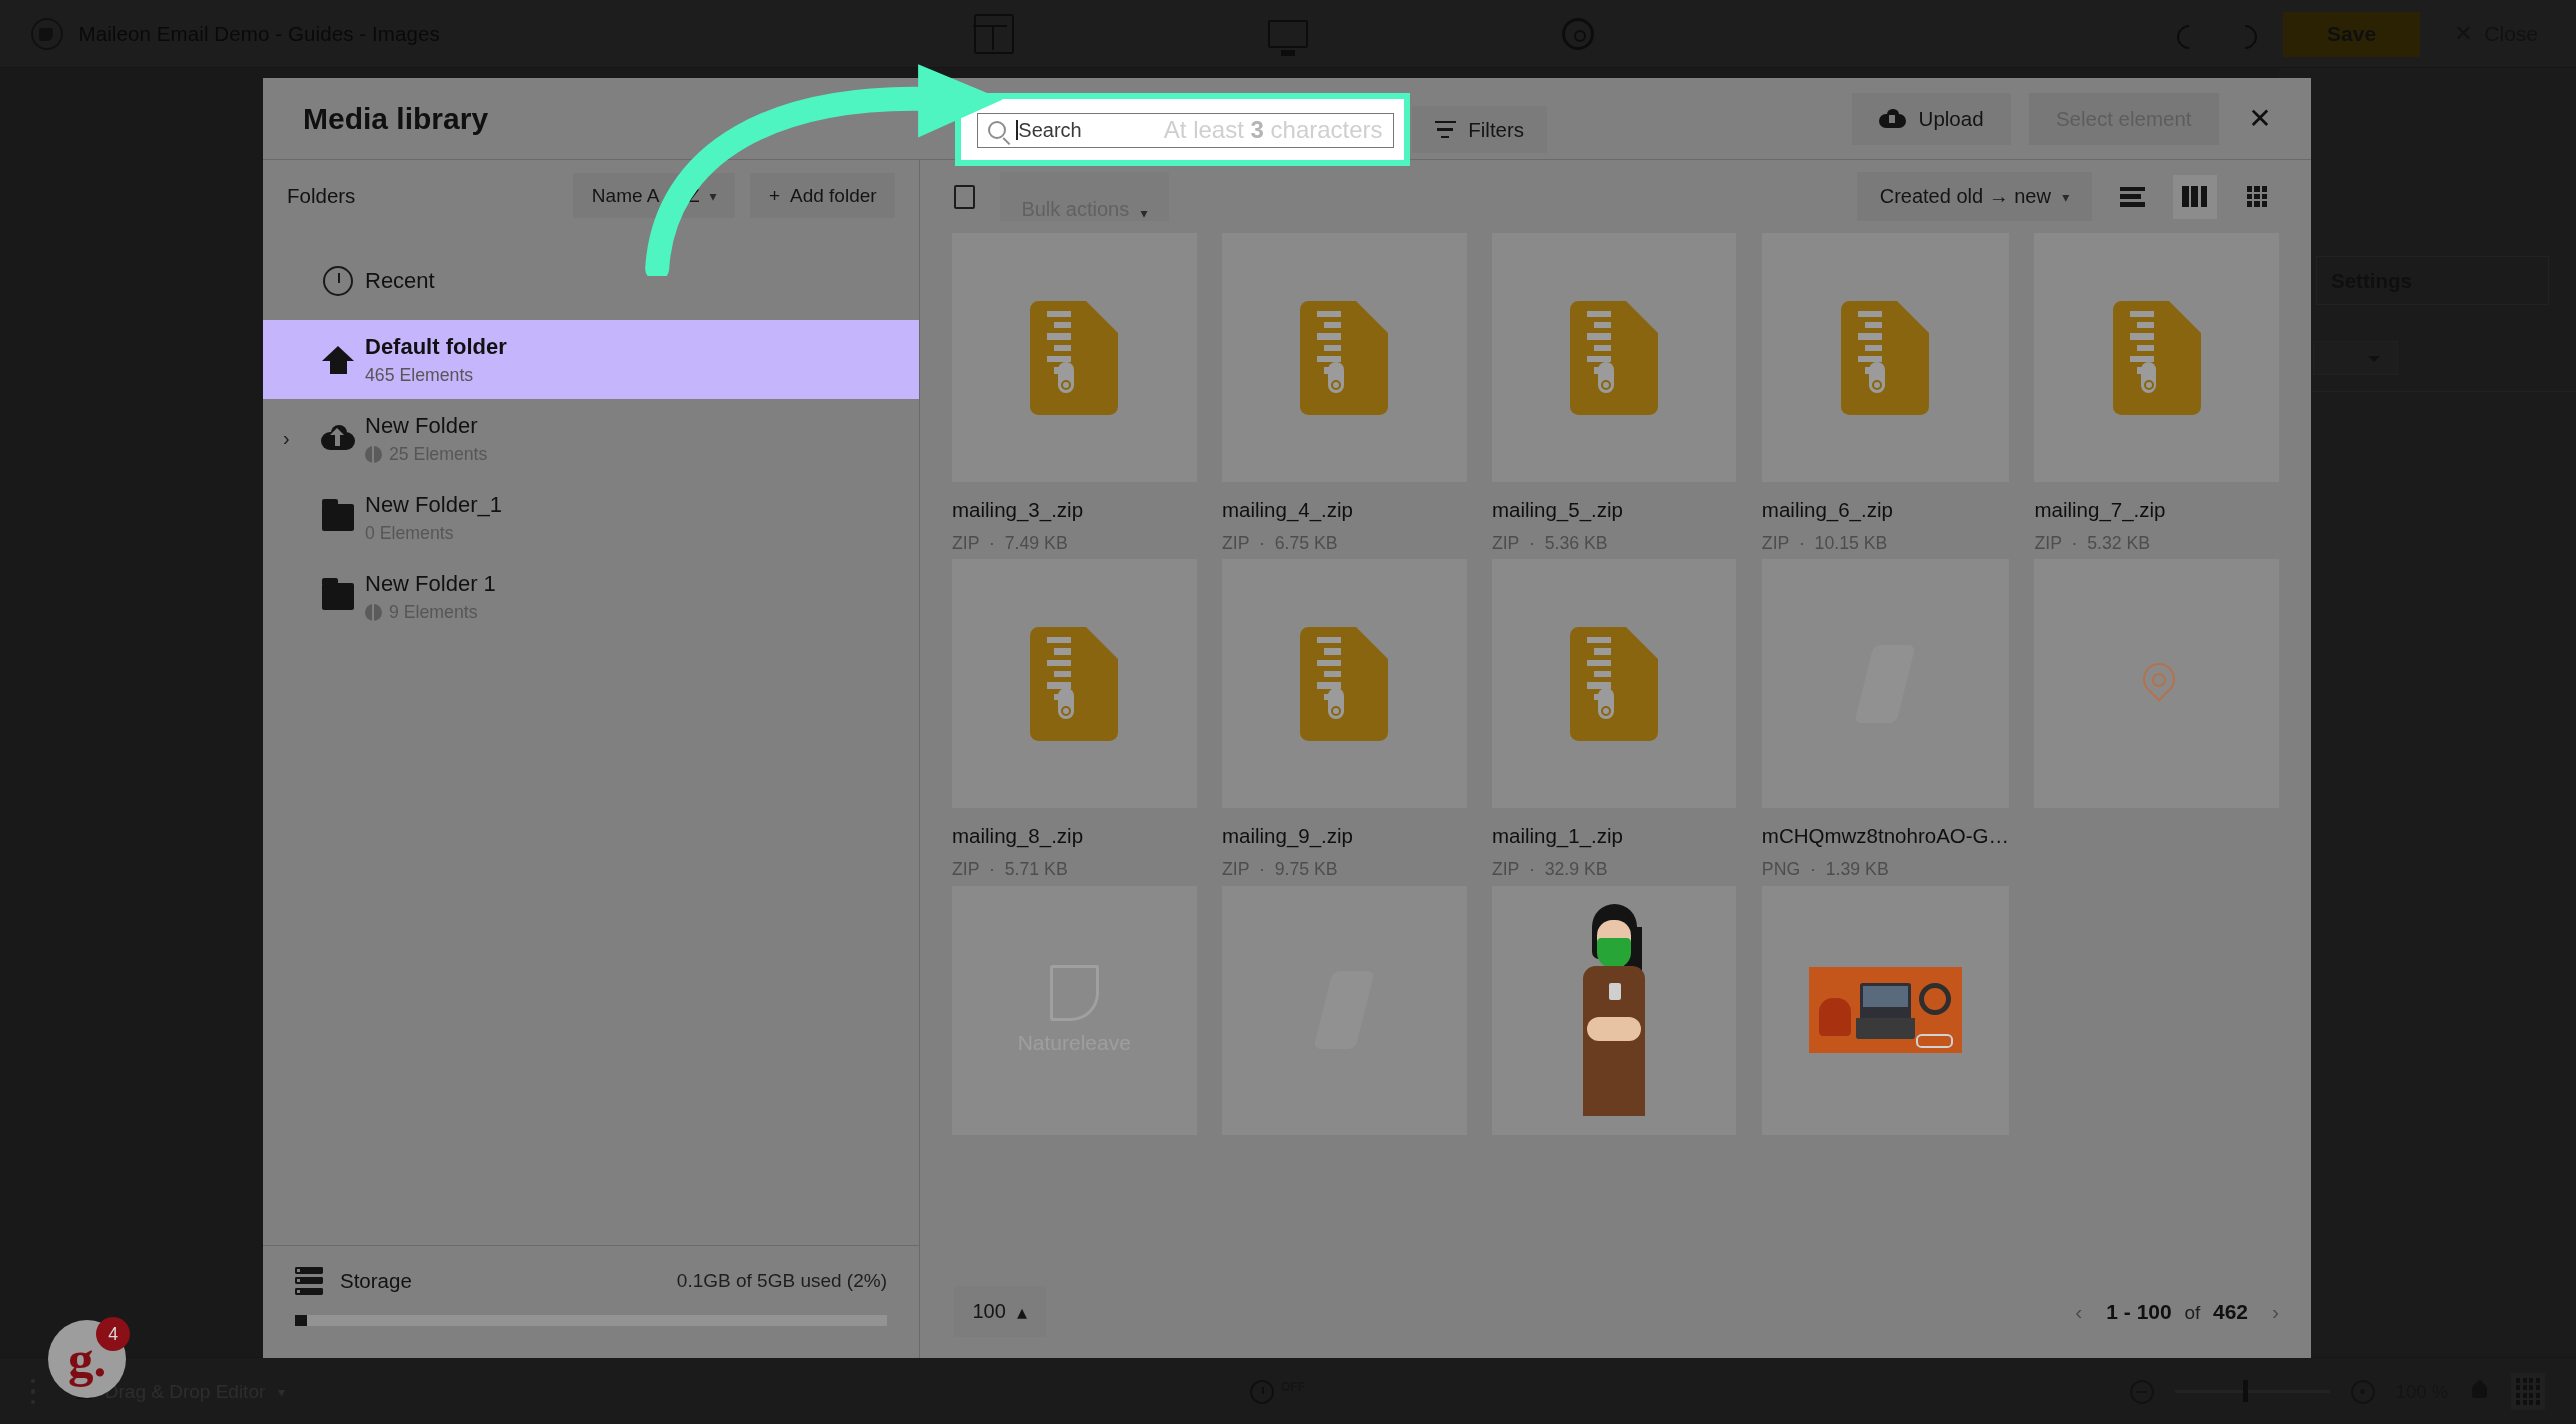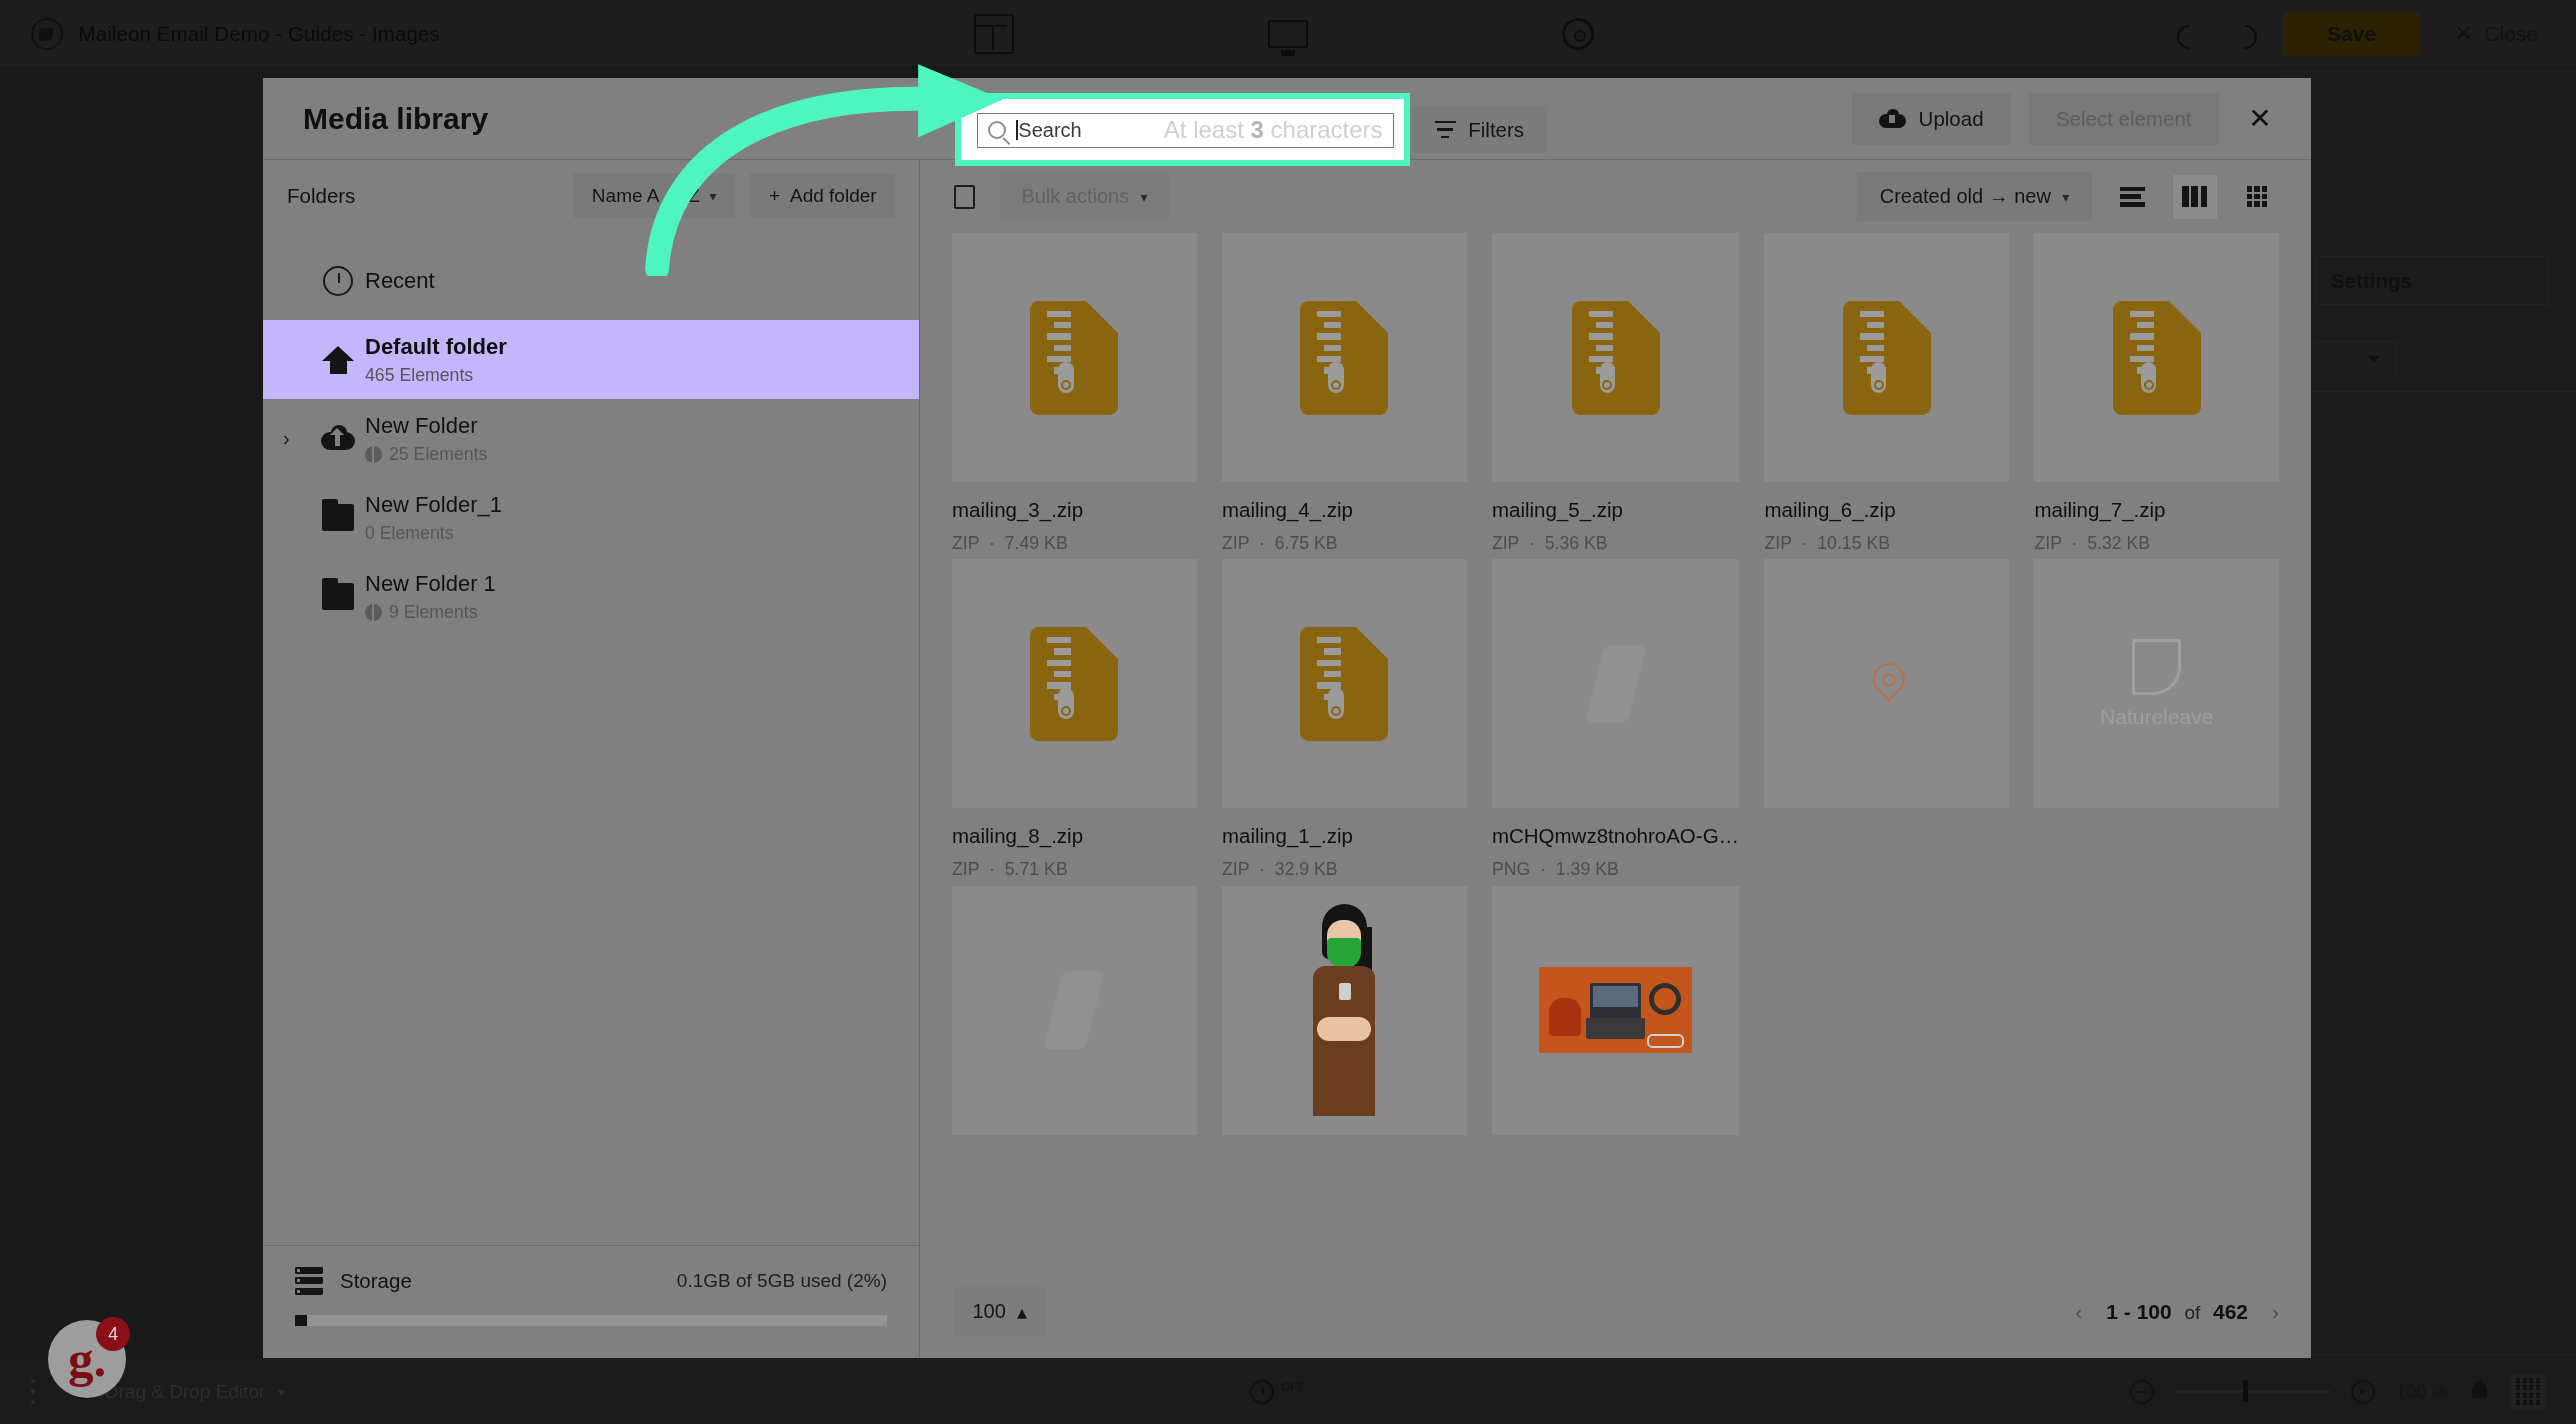--- a/index.html
+++ b/index.html
@@ -269,21 +269,21 @@
   
   .content { flex: 1; position: relative; display: flex; flex-direction: column; }
   .content-toolbar {
     height: 73px; display: flex; align-items: center; padding: 0 32px 0 34px;
   }
   .cb-checkbox {
     width: 21px; height: 24px; border: 2.1px solid #1c1c1c; border-radius: 2.1px; flex: none; cursor: pointer;
   }
   .bulk-btn {
     margin-left: 25.4px; background: #7c7c7c; border: none; height: 49px; padding: 0 21px;
-    font-size: 20px; color: #616161; display: flex; align-items: center; gap: 11.3px;
+    font-size: 20px; color: #616161; display: flex; align-items: flex-end; gap: 11.3px;
     font-family: "Liberation Sans", sans-serif; cursor: pointer;
   }
   .tb-right { margin-left: auto; display: flex; align-items: center; gap: 18.4px; }
   .created-btn {
     background: #7a7a7a; border: none; height: 49px; padding: 0 22.6px; font-size: 20px;
     color: #141414; display: flex; align-items: center; gap: 11.3px;
     font-family: "Liberation Sans", sans-serif; cursor: pointer;
   }
   .view-btn { width: 44px; height: 44px; display: flex; align-items: center; justify-content: center; cursor: pointer; }
   .view-btn.active { background: #8c8c8c; }
@@ -719,20 +719,37 @@
                       <i></i>
                       <i></i>
                       <i></i>
                       <i></i>
                       <i></i>
                       <i></i>
                     </span>
                     <span class="pull"></span>
                   </span>
                 </div>
+                <div class="file-name">mailing_9_.zip</div>
+                <div class="file-meta"><span>ZIP</span> &nbsp;·&nbsp; <span>9.75 KB</span></div>
+              </div>
+              <div class="file-cell">
+                <div class="thumb">
+                  <span class="zip">
+                    <span class="teeth">
+                      <i></i>
+                      <i></i>
+                      <i></i>
+                      <i></i>
+                      <i></i>
+                      <i></i>
+                    </span>
+                    <span class="pull"></span>
+                  </span>
+                </div>
                 <div class="file-name">mailing_1_.zip</div>
                 <div class="file-meta"><span>ZIP</span> &nbsp;·&nbsp; <span>32.9 KB</span></div>
               </div>
               <div class="file-cell">
                 <div class="thumb">
                   <span class="img-spark"></span>
                 </div>
                 <div class="file-name">mCHQmwz8tnohroAO-G…</div>
                 <div class="file-meta"><span>PNG</span> &nbsp;·&nbsp; <span>1.39 KB</span></div>
               </div>

